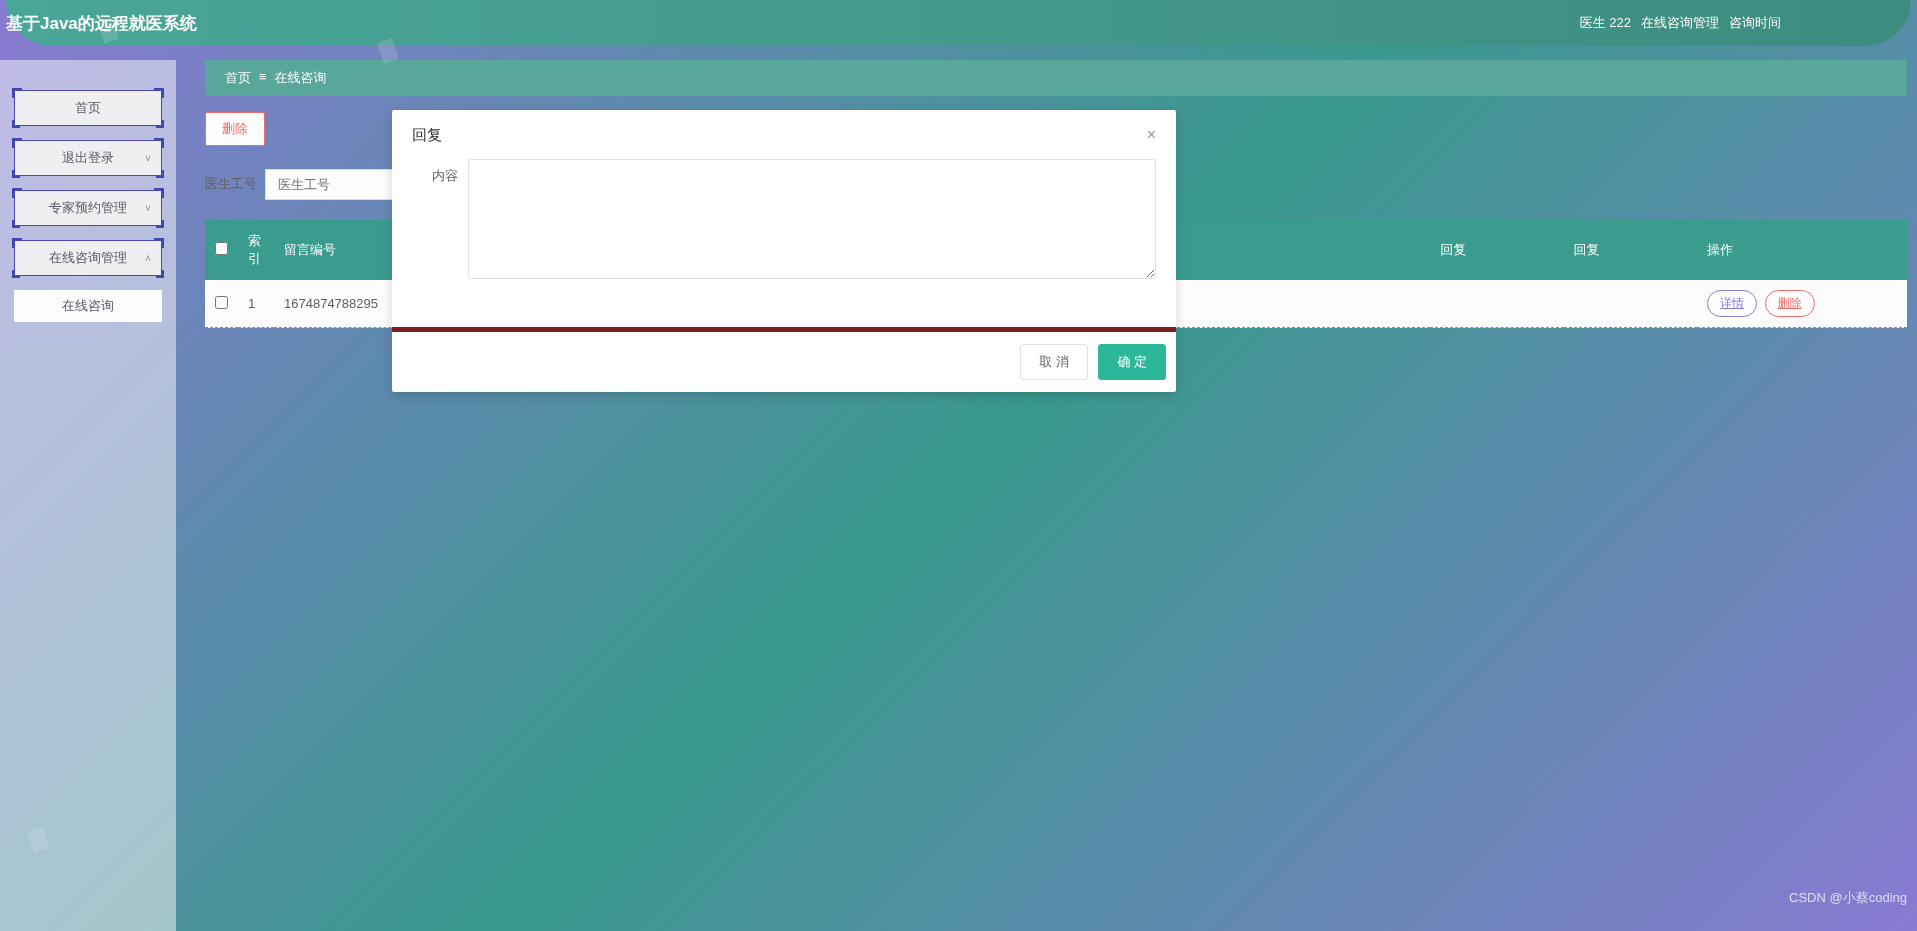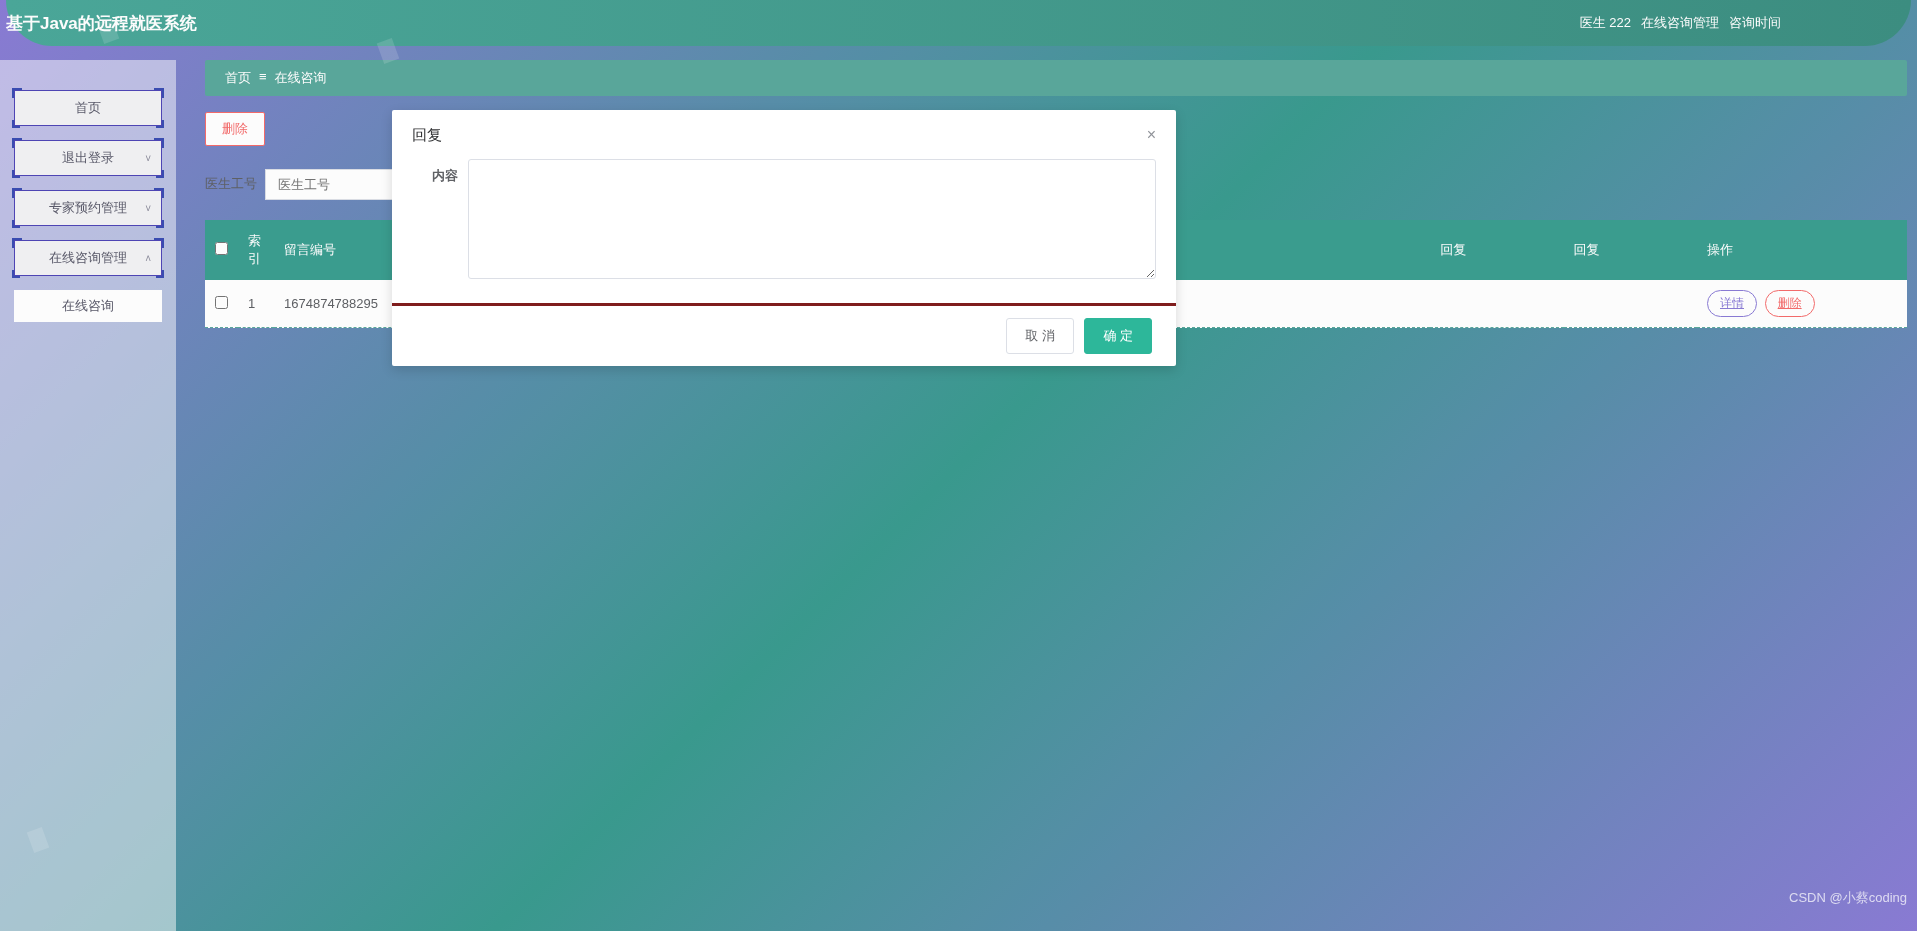--- a/index.html
+++ b/index.html
@@ -198,36 +198,36 @@
     }
     .modal-body {
       padding: 8px 20px 24px 40px;
       display: flex;
     }
     .modal-label {
       color: #606266;
       font-size: 13px;
       padding-top: 8px;
       width: 36px;
-      font-weight: bold;
     }
     .modal-textarea {
       flex: 1;
       min-height: 120px;
       border: 1px solid #dcdfe6;
       border-radius: 3px;
       resize: vertical;
       padding: 8px;
       font-family: inherit;
       font-size: 13px;
     }
     .modal-footer {
-      border-top: 3px solid #7f1d1d;
-      padding: 12px 24px;
+      border-top: 5px solid #7f1d1d;
+      padding: 12px 10px;
       text-align: right;
+      margin-top: 24px;
     }
     .m-cancel {
       border: 1px solid #dcdfe6;
       background: #fff;
       color: #606266;
       padding: 8px 18px;
       font-size: 13px;
       border-radius: 3px;
       cursor: pointer;
       margin-right: 6px;

